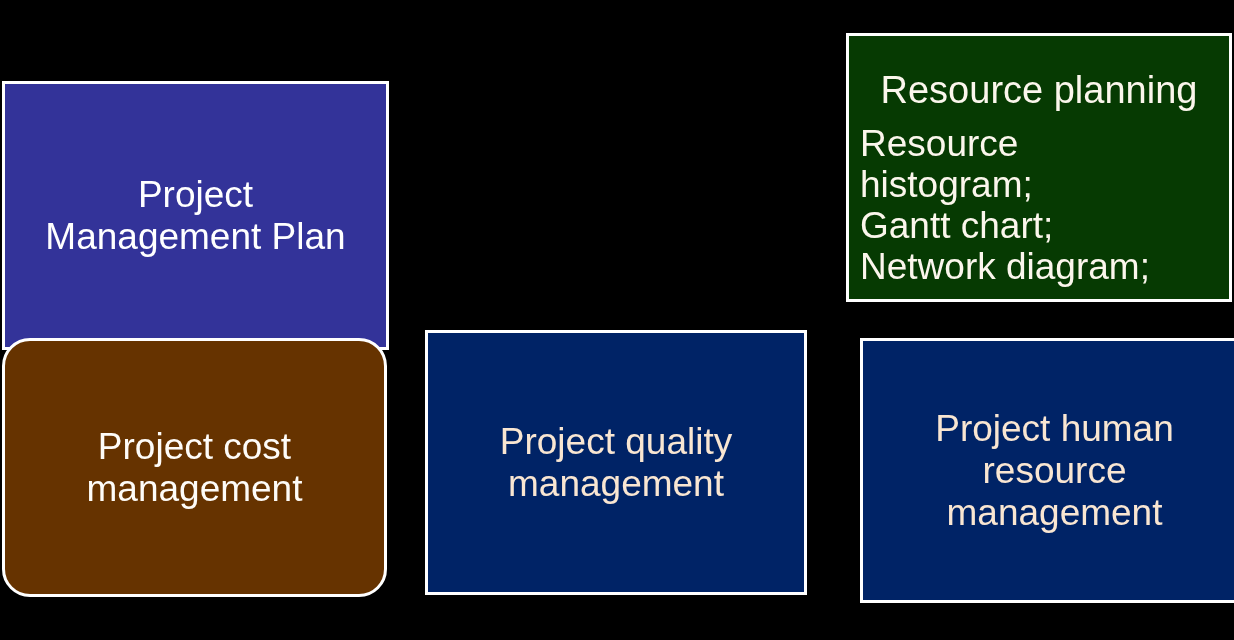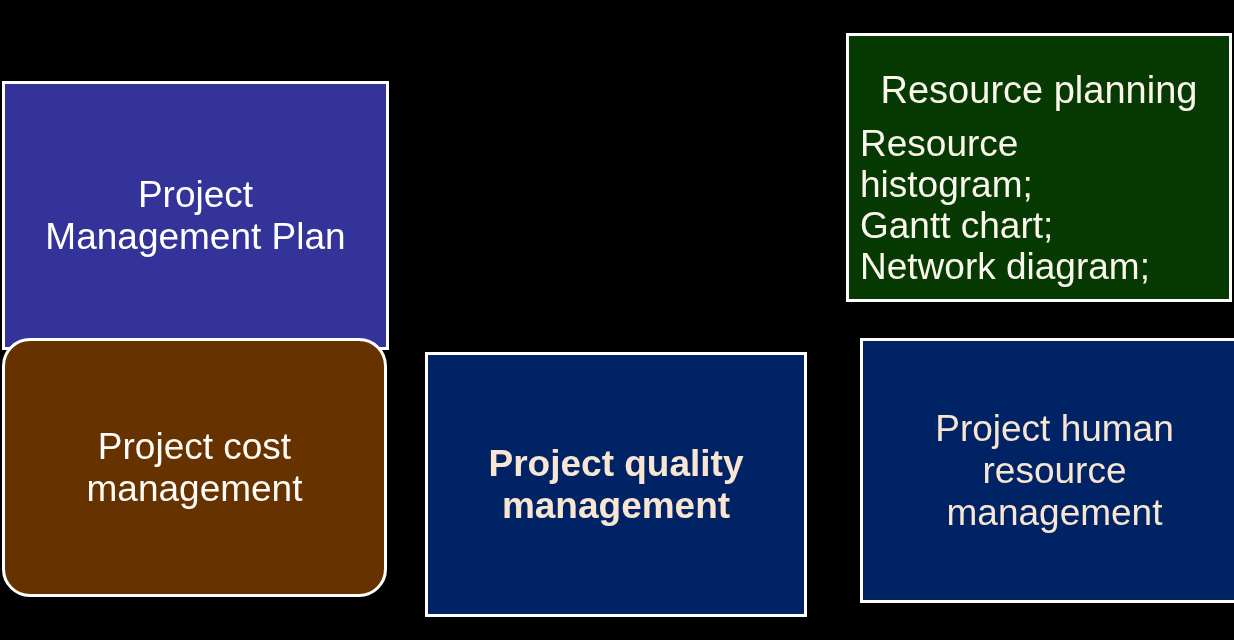--- a/index.html
+++ b/index.html
@@ -34,21 +34,21 @@
   
   .box1 { left: 2px;   top: 33px;  width: 387px; height: 269px; margin-top: 48px; }
   .box2 { left: 425px; top: 33px;  width: 386px; height: 269px; }
   .box3 {
     left: 846px; top: 33px; width: 386px; height: 269px;
     display: block;
     text-align: left;
   }
   
   .box4 { left: 2px;   top: 338px; width: 385px; height: 259px; }
-  .box5 { left: 425px; top: 352px; width: 382px; height: 265px; font-weight: bold; }
+  .box5 { left: 425px; top: 330px; width: 382px; height: 265px; }
   .box6 { left: 844px; top: 338px; width: 389px; height: 265px; margin-left: 16px; }
 
   .box3 .box-title {
     margin-top: 32px;
     text-align: center;
     font-size: 38px;
     line-height: 44px;
   }
   .box3 .box-body {
     margin-top: 11px;

